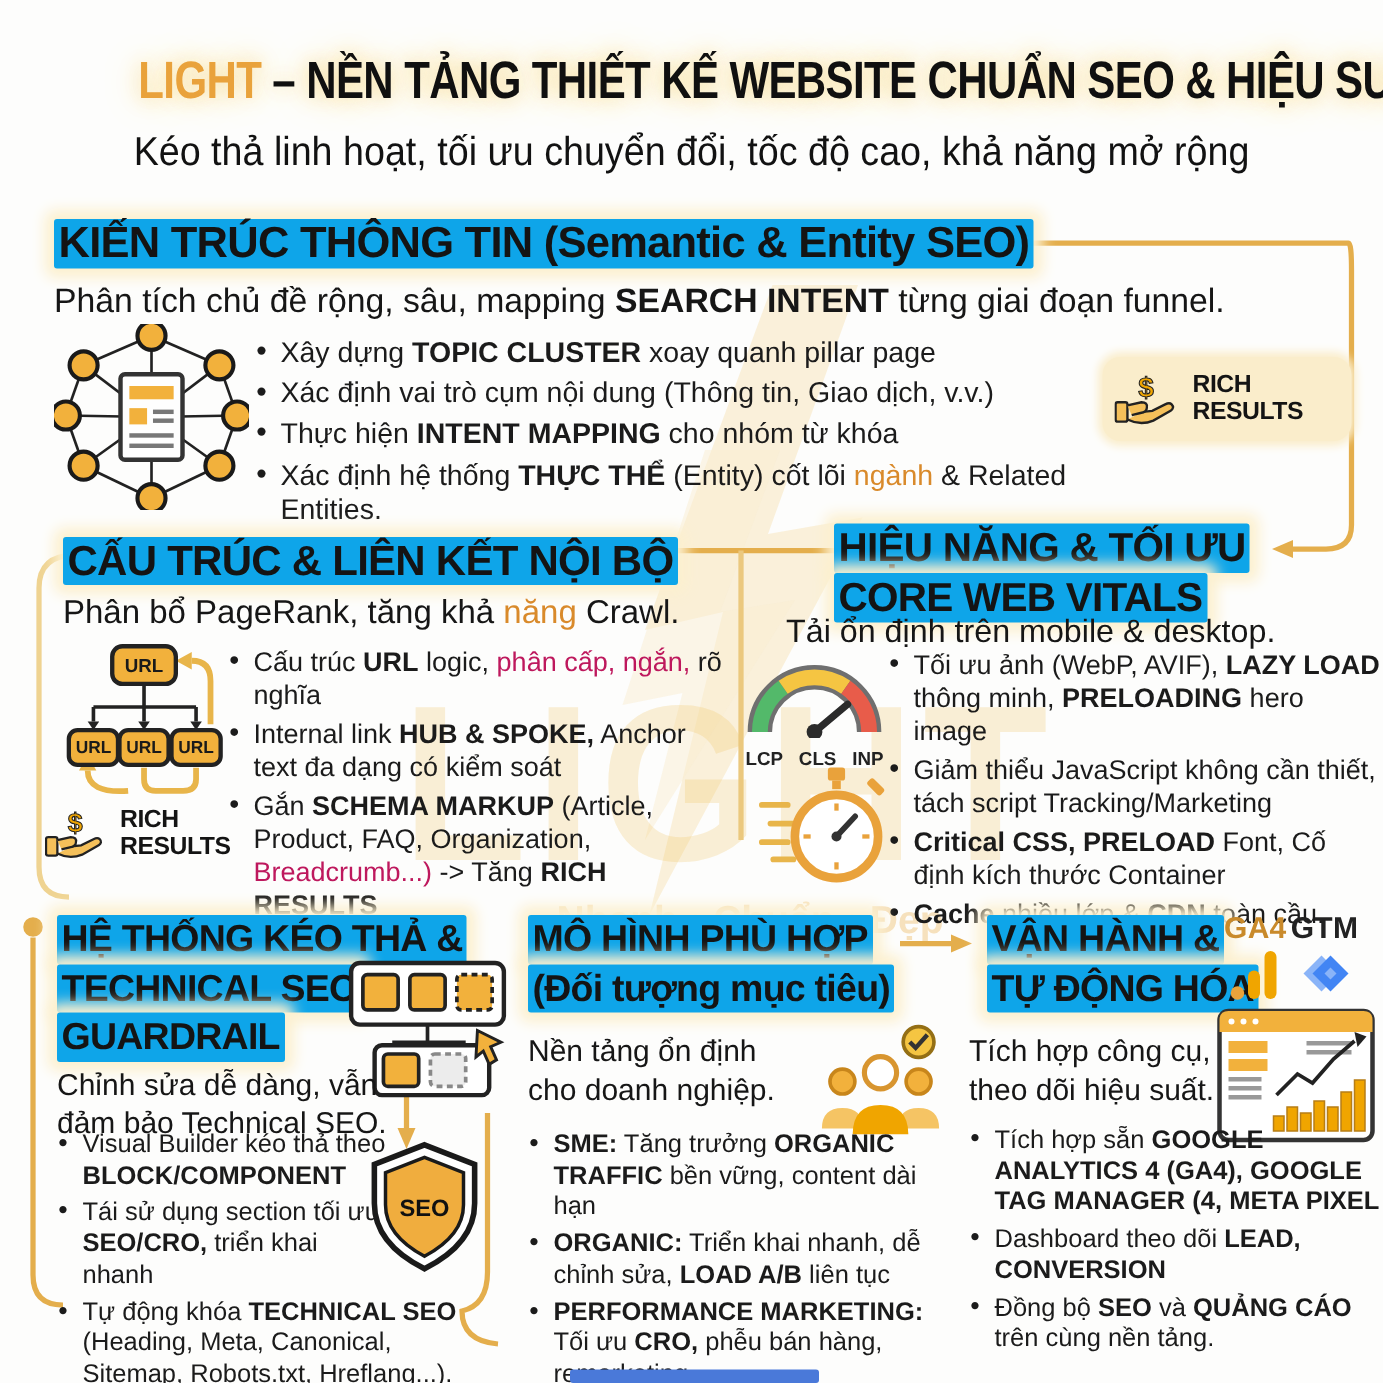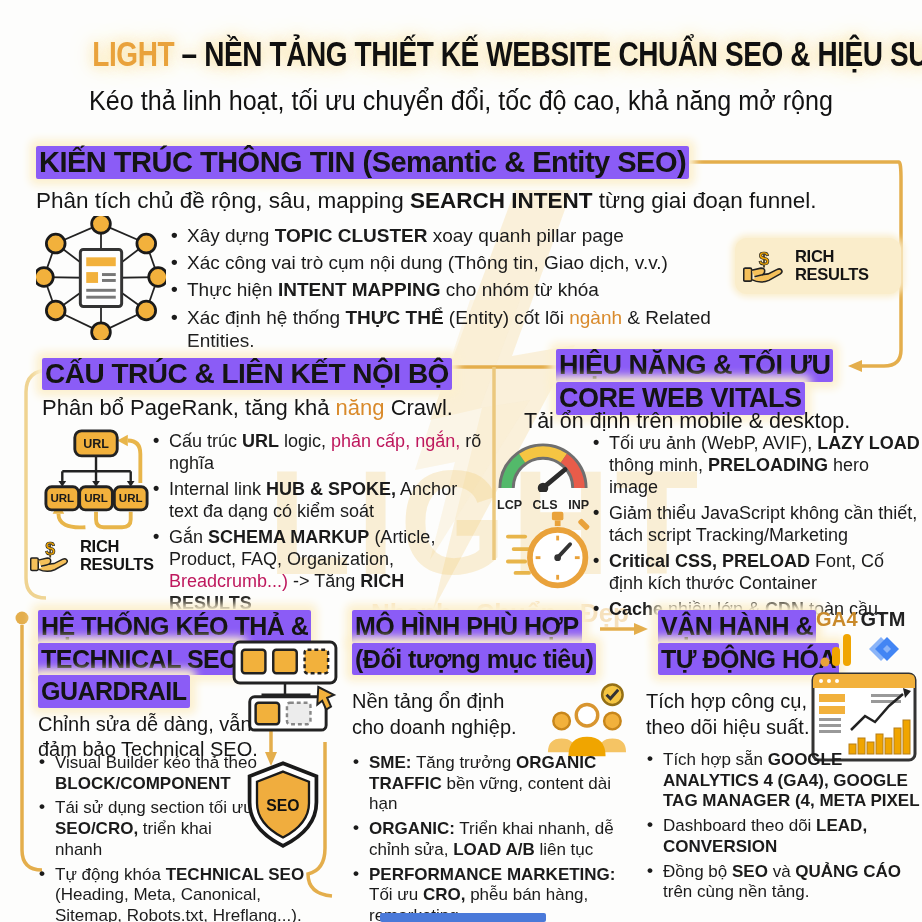--- a/index.html
+++ b/index.html
@@ -1,20 +1,20 @@
 <!DOCTYPE html>
 <html lang="vi"><head>
 <meta charset="utf-8">
 <style>
   html,body{margin:0;padding:0;background:#e8e8e8;}
   #canvas{position:relative;width:922px;height:922px;background:#fdfdfc;overflow:hidden;
           font-family:"Liberation Sans","DejaVu Sans",sans-serif;color:#1b1b1b;}
   .abs{position:absolute;z-index:2;}
   .nowrap{white-space:nowrap;}
-  .hl{display:inline-block;background:#8b5cf6;box-shadow:0 0 9px 6px #FCF0CF;border-radius:2px;padding:0 3px;}
+  .hl{display:inline-block;background:#0ea5e9;box-shadow:0 0 9px 6px #FCF0CF;border-radius:2px;padding:0 3px;}
   .glow{text-shadow:0 0 14px #F8E2A6,0 0 26px #F8E2A6;}
   .title{font-weight:800;letter-spacing:-.5px;color:#141414;}
   .sub{font-weight:400;color:#161616;}
   ul{margin:0;padding:0;list-style:none;}
   li{position:relative;padding-left:17px;margin-bottom:4px;line-height:1.22;}
   li::before{content:"•";position:absolute;left:1px;top:-1px;font-weight:700;}
   b{font-weight:800;}
   .t-orange{color:#D98A2B;}
   .t-blue{color:#be185d;}
   .badge{display:flex;align-items:center;gap:6px;background:#FAEDCB;border-radius:12px;
@@ -107,21 +107,21 @@
     <rect x="50" y="42" width="30" height="9" fill="#F2B13C"></rect>
     <rect x="50" y="57" width="12" height="11" fill="#F2B13C"></rect>
     <rect x="66" y="58" width="14" height="3" fill="#777"></rect>
       <rect x="66" y="64" width="14" height="3" fill="#777"></rect>
     <rect x="50" y="74" width="30" height="3" fill="#777"></rect>
       <rect x="50" y="81" width="30" height="3" fill="#777"></rect>
   </svg>
 
   <ul class="abs" style="left:170px;top:224px;width:575px;font-size:19px;">
     <li>Xây dựng <b>TOPIC CLUSTER</b> xoay quanh pillar page</li>
-    <li>Xác công vai trò cụm nội dung (Thông tin, Giao dịch, v.v.)</li>
+    <li>Xác định vai trò cụm nội dung (Thông tin, Giao dịch, v.v.)</li>
     <li>Thực hiện <b>INTENT MAPPING</b> cho nhóm từ khóa</li>
     <li>Xác định hệ thống <b>THỰC THỂ</b> (Entity) cốt lõi <span class="t-orange">ngành</span> &amp; Related Entities.</li>
   </ul>
 
   <div class="abs badge" style="left:735px;top:238px;width:150px;height:48px;">
     <svg width="46" height="42" viewBox="0 0 64 52">
       <text x="22" y="24" font-size="26" font-weight="bold" fill="#F0A500" stroke="#222" stroke-width="1" font-family="Liberation Sans,sans-serif">$</text>
       <g fill="#F5C05A" stroke="#222" stroke-width="2.2">
         <rect x="1" y="29" width="11" height="18" rx="2"></rect>
         <path d="M12 45 q12 6 24 1 l16 -9 q4 -3 1 -6 q-2 -2 -6 0 l-12 6 -9 1"></path>

